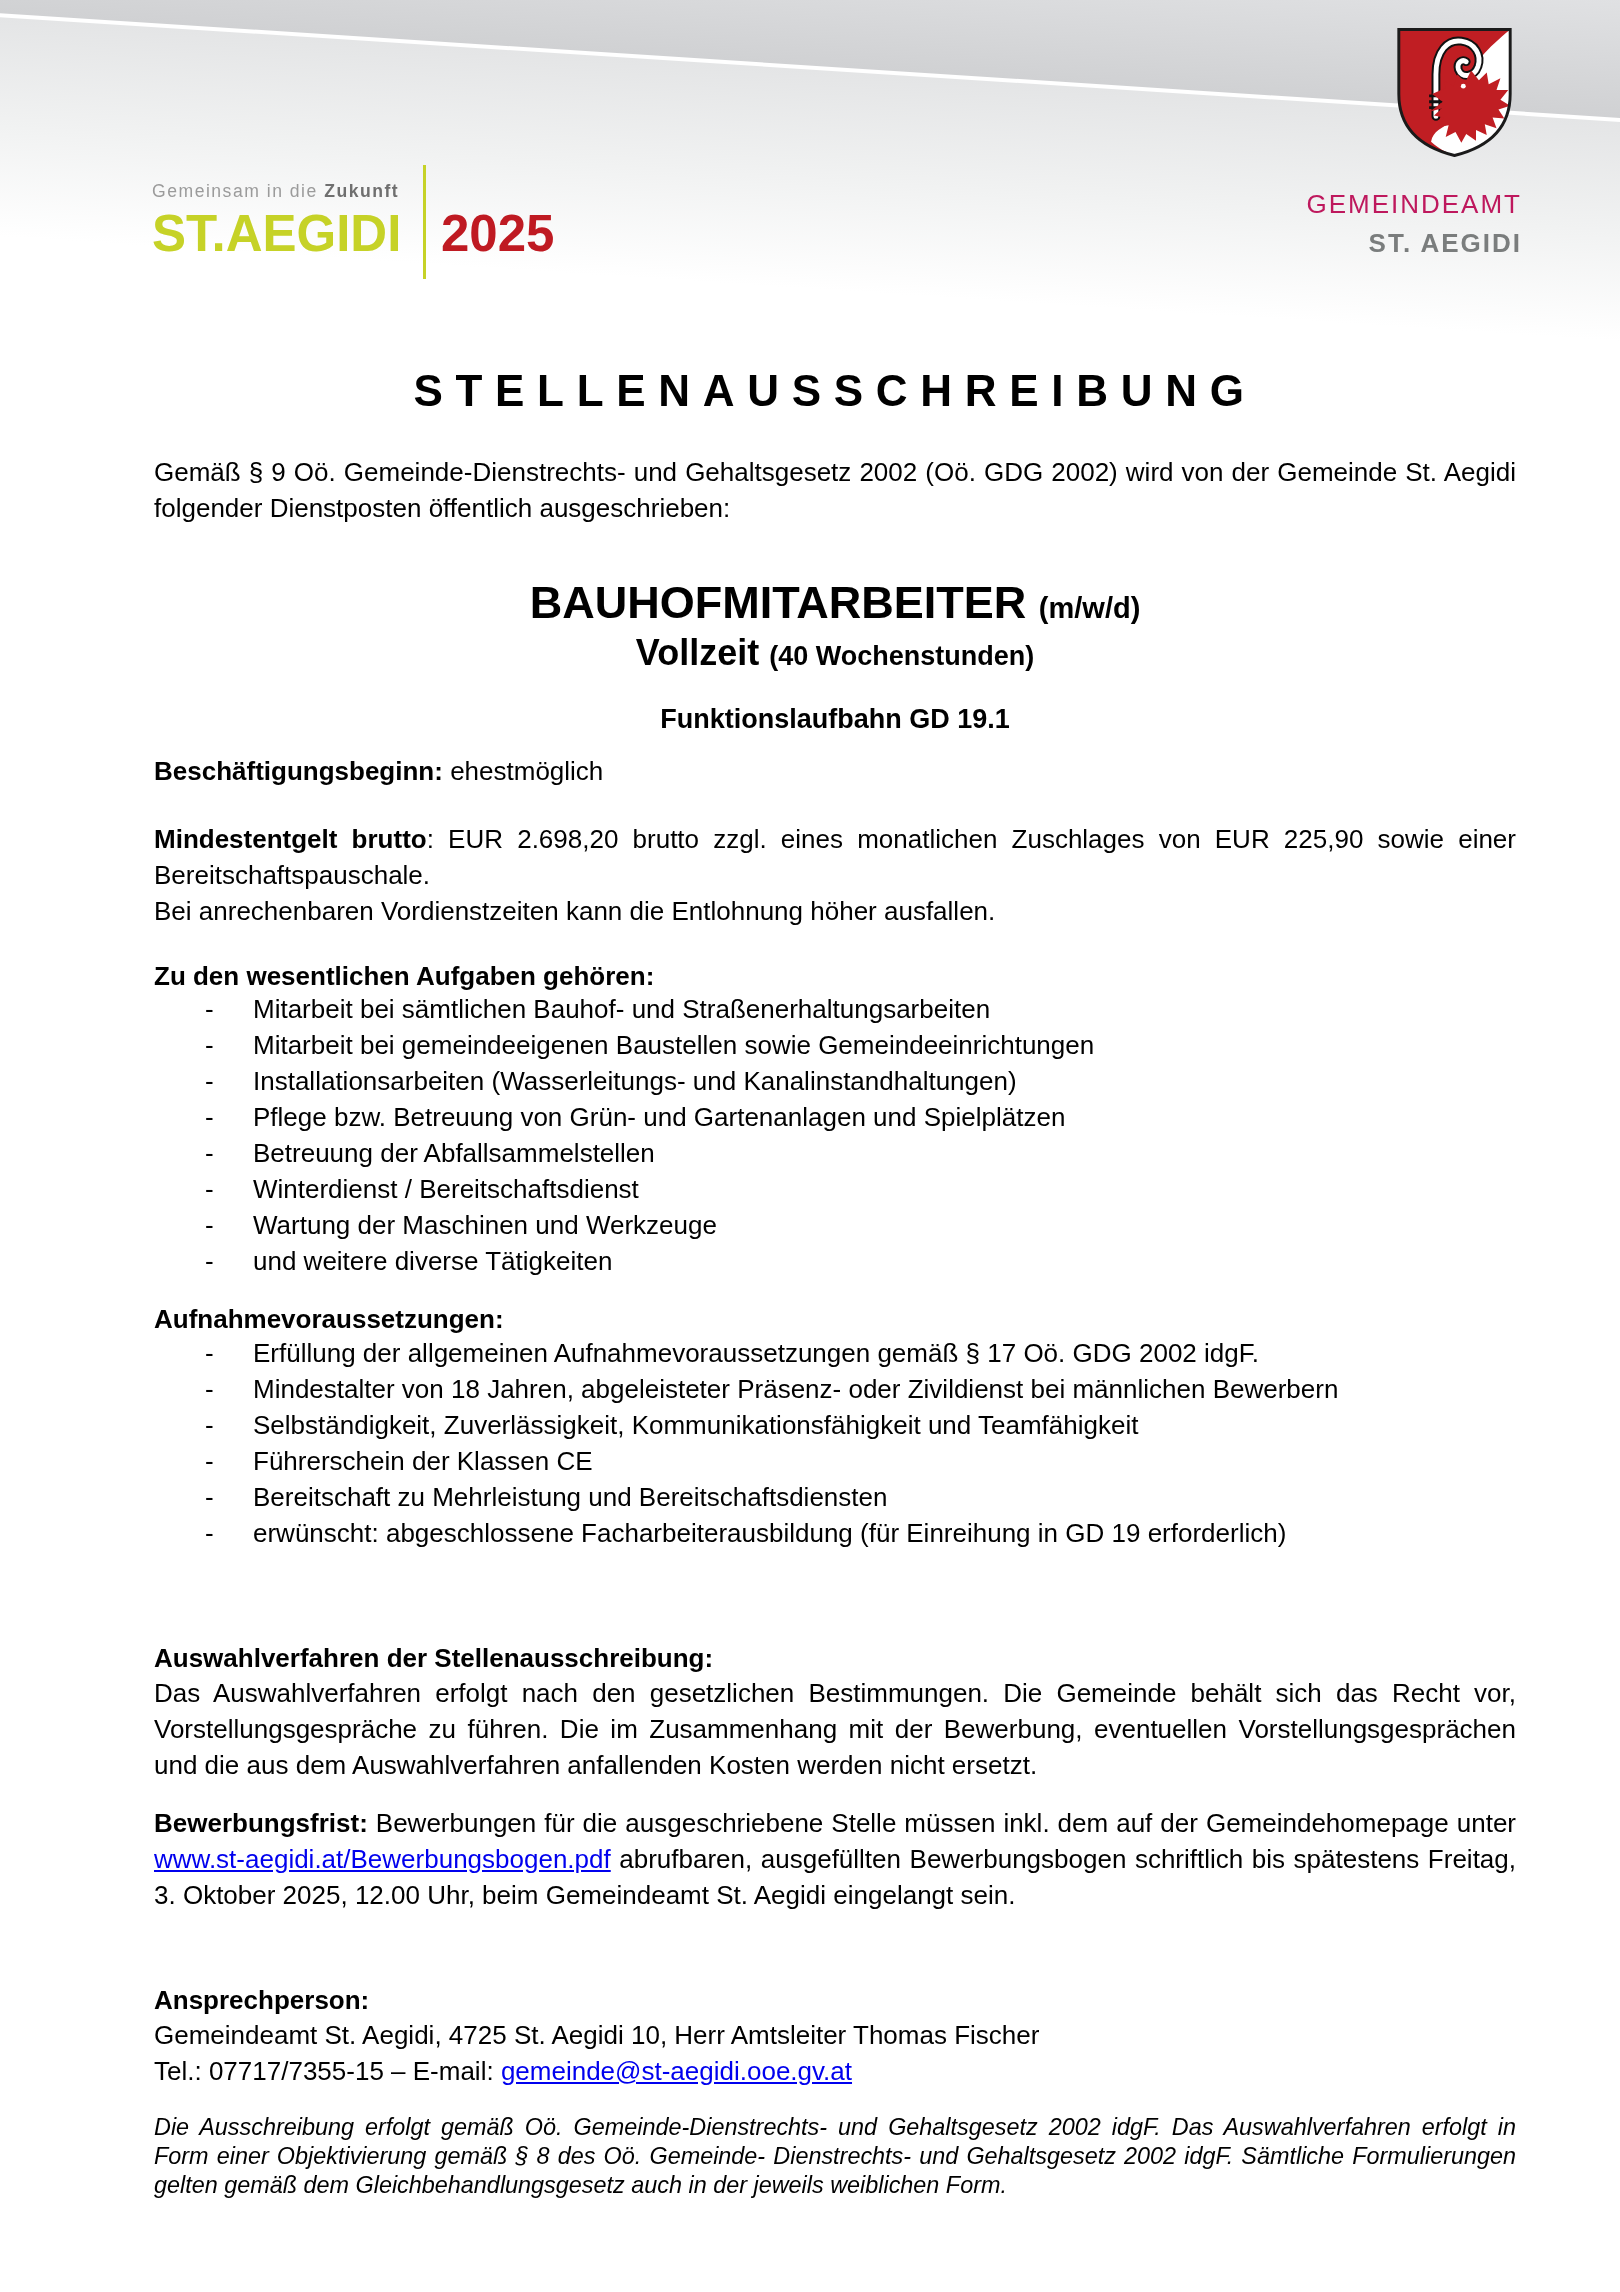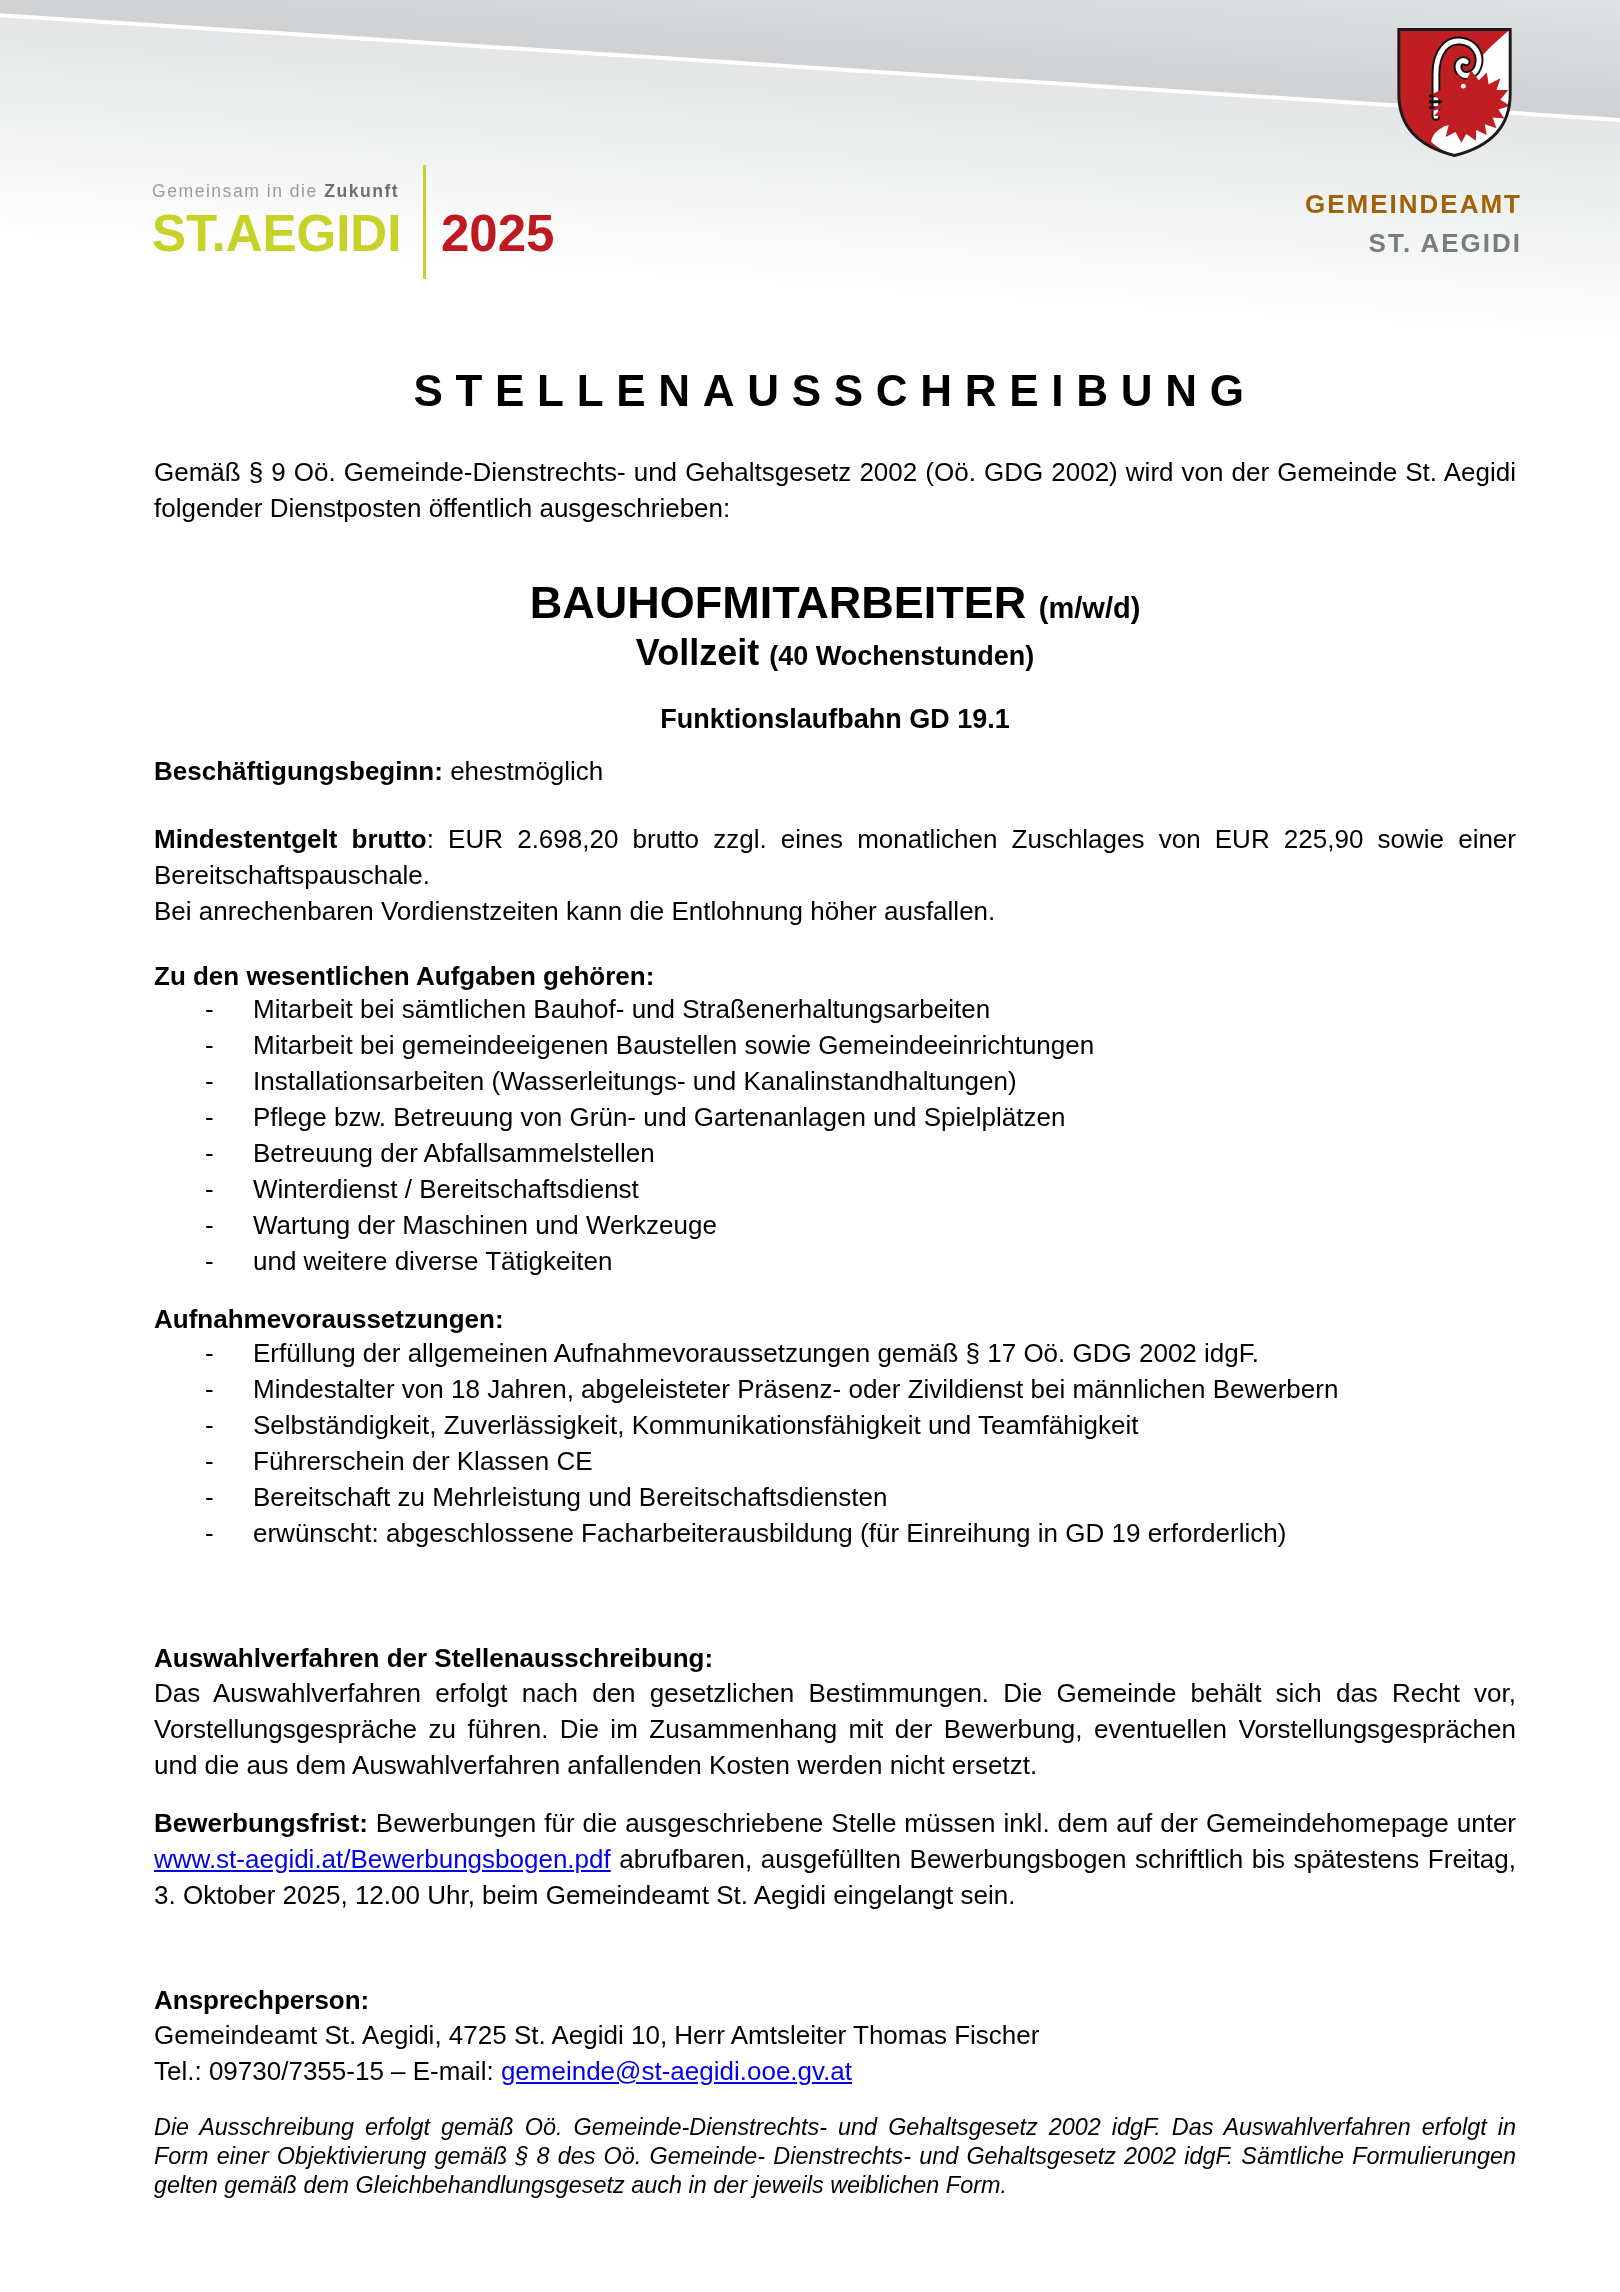--- a/index.html
+++ b/index.html
@@ -30,21 +30,21 @@
     color:#c6d227; line-height:1; letter-spacing:0;
   }
   .brand-divider { position:absolute; left:271px; top:-15.6px; width:2.9px; height:114px; background:#c6d227; }
   .brand-year {
     position:absolute; left:289px; top:27px; font-size:51px; font-weight:bold;
     color:#bf1a22; line-height:1;
   }
 
   
   .office { position:absolute; right:99px; top:189px; text-align:right; }
-  .office-line1 { font-size:26px; letter-spacing:2px; color:#a16207; font-weight:700; }
+  .office-line1 { font-size:26px; letter-spacing:2px; color:#be185d; font-weight:400; }
   .office-line2 { font-size:26px; letter-spacing:2px; color:#7a7d7d; font-weight:700; margin-top:7.8px; }
 
   .crest { position:absolute; left:1391px; top:23.4px; width:127px; height:138px; }
 
   
   .blk { position:absolute; left:154px; width:1362px; font-size:26px; line-height:36px; }
   .center { text-align:center; }
   .just { text-align:justify; }
   .b { font-weight:bold; }
 
@@ -154,18 +154,18 @@
       <li>erwünscht: abgeschlossene Facharbeiterausbildung (für Einreihung in GD 19 erforderlich)</li>
     </ul>
 
   <div class="blk auswahl-heading">Auswahlverfahren der Stellenausschreibung:</div>
   <div class="blk auswahl-text just">Das Auswahlverfahren erfolgt nach den gesetzlichen Bestimmungen. Die Gemeinde behält sich das Recht vor, Vorstellungsgespräche zu führen. Die im Zusammenhang mit der Bewerbung, eventuellen Vorstellungsgesprächen und die aus dem Auswahlverfahren anfallenden Kosten werden nicht ersetzt.</div>
 
   <div class="blk bewerbung just"><span class="b">Bewerbungsfrist:</span><span> Bewerbungen für die ausgeschriebene Stelle müssen inkl. dem auf der Gemeindehomepage unter </span><a class="doclink">www.st-aegidi.at/Bewerbungsbogen.pdf</a><span> abrufbaren, ausgefüllten Bewerbungsbogen schriftlich bis spätestens Freitag, 3. Oktober 2025, 12.00 Uhr, beim Gemeindeamt St. Aegidi eingelangt sein.</span></div>
 
   <div class="blk ansprech-heading">Ansprechperson:</div>
   <div class="blk contact-line1">Gemeindeamt St. Aegidi, 4725 St. Aegidi 10, Herr Amtsleiter Thomas Fischer</div>
-  <div class="blk contact-line2"><span>Tel.: 09730/7355-15 – E-mail: </span><a class="doclink">gemeinde@st-aegidi.ooe.gv.at</a></div>
+  <div class="blk contact-line2"><span>Tel.: 07717/7355-15 – E-mail: </span><a class="doclink">gemeinde@st-aegidi.ooe.gv.at</a></div>
 
   <div class="blk footnote just">Die Ausschreibung erfolgt gemäß Oö. Gemeinde-Dienstrechts- und Gehaltsgesetz 2002 idgF. Das Auswahlverfahren erfolgt in Form einer Objektivierung gemäß § 8 des Oö. Gemeinde- Dienstrechts- und Gehaltsgesetz 2002 idgF. Sämtliche Formulierungen gelten gemäß dem Gleichbehandlungsgesetz auch in der jeweils weiblichen Form.</div>
 
 </div>
 
 
 </body></html>

